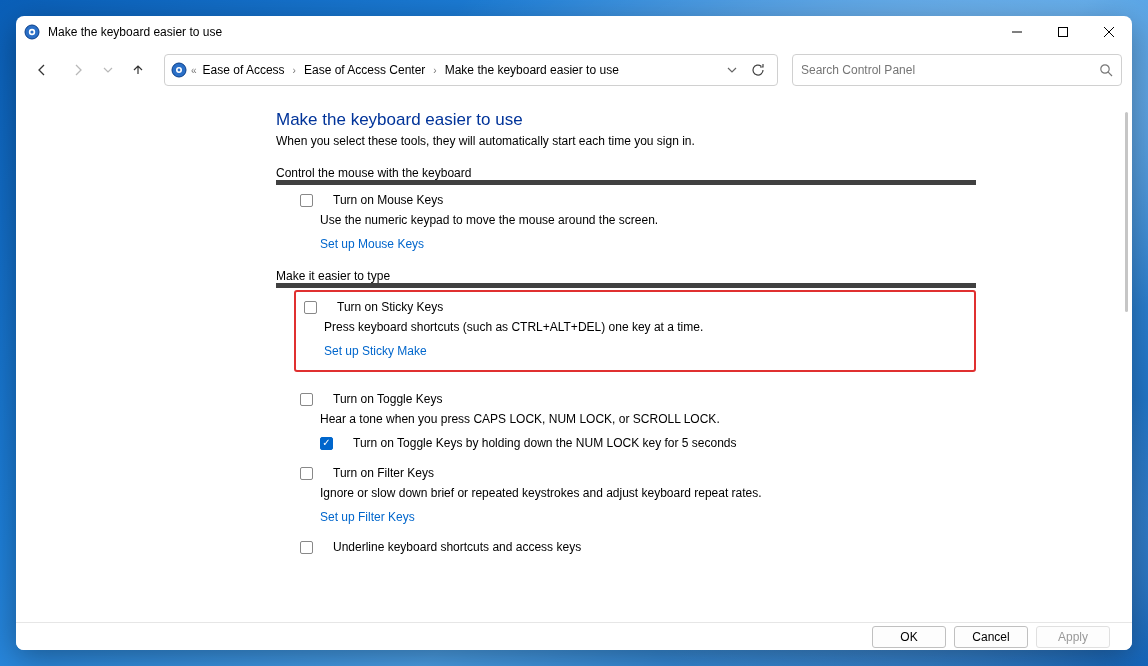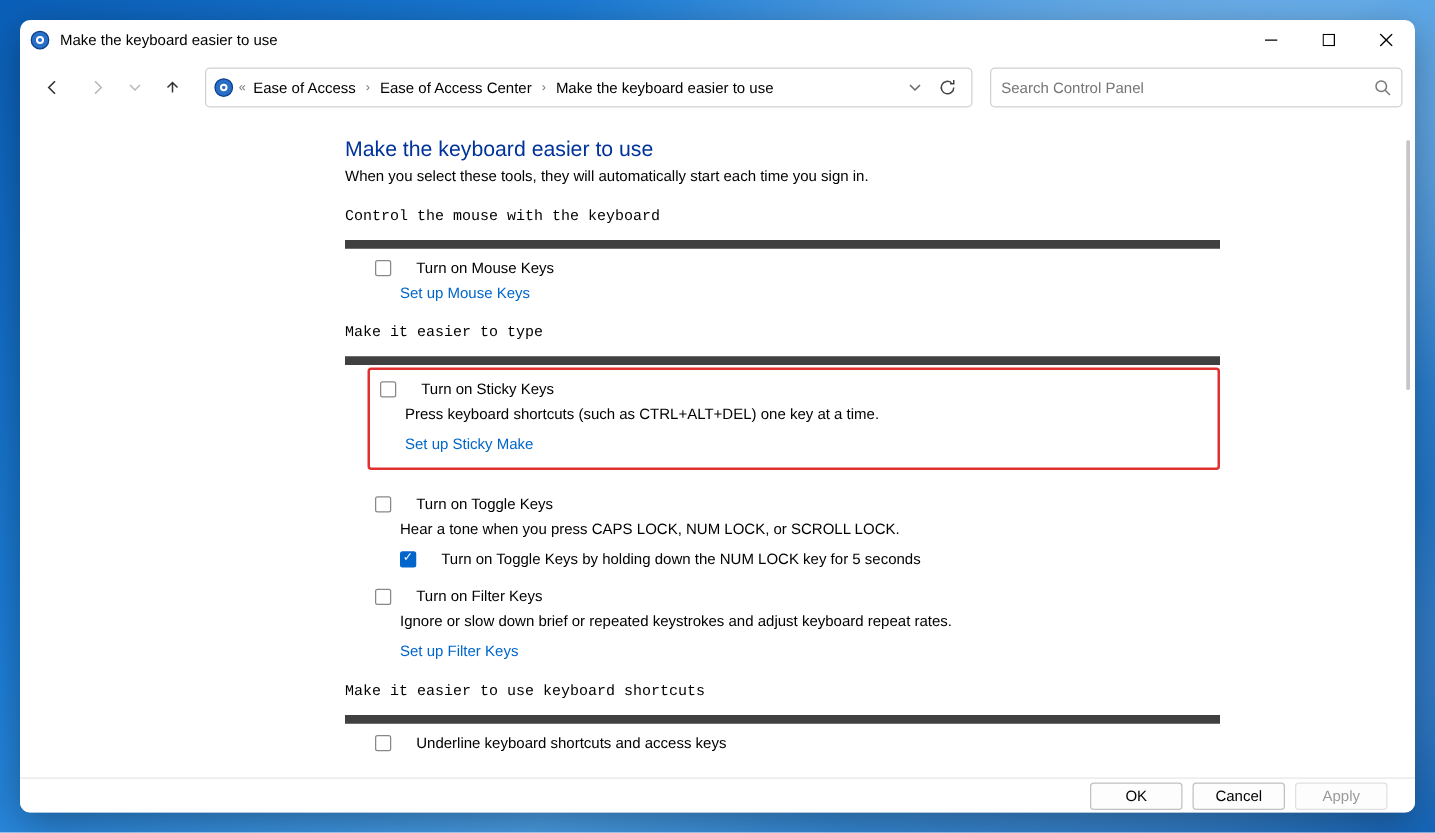--- a/index.html
+++ b/index.html
@@ -110,21 +110,21 @@
   .scrollbar-hint {
     position:absolute; right:4px; top:20px; width:3px; height:200px;
     background:#c6c6c6; border-radius:2px;
   }
   .inner {
     width: 700px;
     margin: 0 0 0 260px;
   }
   .heading { color:#003399; font-size:17px; font-weight:400; margin-bottom:4px; }
   .subhead { font-size:12px; color:#000; margin-bottom:18px; }
-  .section-title { font-size:12px; color:#000; margin:10px 0 0 0; border-bottom:7px solid #404040; padding-bottom:12px;font-family:Liberation Mono, monospace; }
+  .section-title { font-size:12px; color:#000; margin:10px 0 0 0; border-bottom:5px solid #404040; padding-bottom:0; }
   .option-block { padding: 8px 0 2px 24px; }
   .chk-row { display:flex; align-items:center; gap:20px; font-size:12px; margin-bottom:6px; }
   .chk {
     width:13px; height:13px; border:1px solid #888; border-radius:2px; background:#fff;
     display:inline-flex; align-items:center; justify-content:center; flex-shrink:0;
   }
   .chk.checked { background:#0066cc; border-color:#0066cc; }
   .chk.checked::after { content:"✓"; color:#fff; font-size:10px; line-height:1; }
   .desc { font-size:12px; color:#000; margin:0 0 10px 20px; }
   .link { color:#0066cc; font-size:12px; margin-left:20px; cursor:pointer; display:inline-block; margin-bottom:6px;}
@@ -262,20 +262,21 @@
       <div class="inner">
         <div class="heading">Make the keyboard easier to use</div>
         <div class="subhead">When you select these tools, they will automatically start each time you sign in.</div>
 
         <div class="section-title">Control the mouse with the keyboard</div>
         <div class="option-block">
           <div class="chk-row">
             <span class="chk"></span>
             <span>Turn on Mouse Keys</span>
           </div>
+          <div class="desc">Use the numeric keypad to move the mouse around the screen.</div>
           <span class="link">Set up Mouse Keys</span>
         </div>
 
         <div class="section-title">Make it easier to type</div>
 
         <div class="highlight">
           <div class="chk-row">
             <span class="chk"></span>
             <span>Turn on Sticky Keys</span>
           </div>
@@ -297,21 +298,20 @@
 
         <div class="option-block">
           <div class="chk-row">
             <span class="chk"></span>
             <span>Turn on Filter Keys</span>
           </div>
           <div class="desc">Ignore or slow down brief or repeated keystrokes and adjust keyboard repeat rates.</div>
           <span class="link">Set up Filter Keys</span>
         </div>
 
-        <div class="section-title">Make it easier to use keyboard shortcuts</div>
         <div class="option-block" style="padding-bottom:0;">
           <div class="chk-row">
             <span class="chk"></span>
             <span>Underline keyboard shortcuts and access keys</span>
           </div>
         </div>
       </div>
     </div>
     <div class="scrollbar-hint"></div>
   </div>

